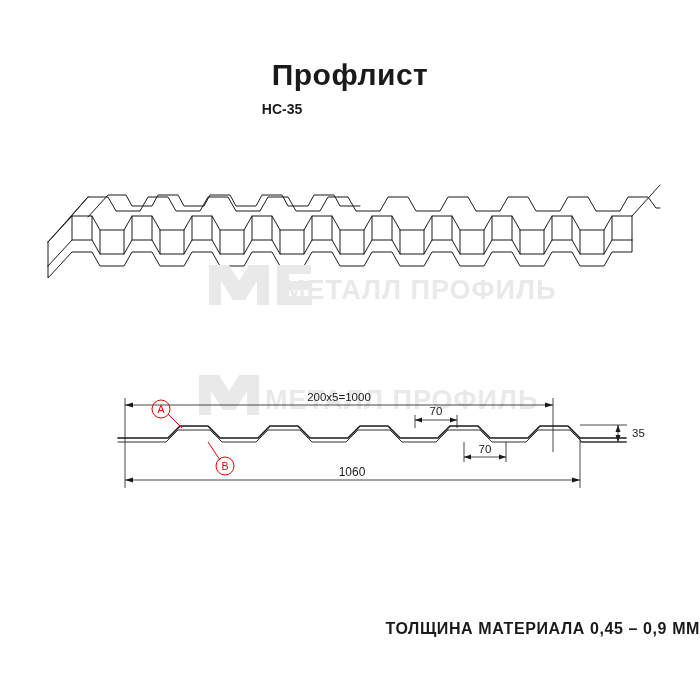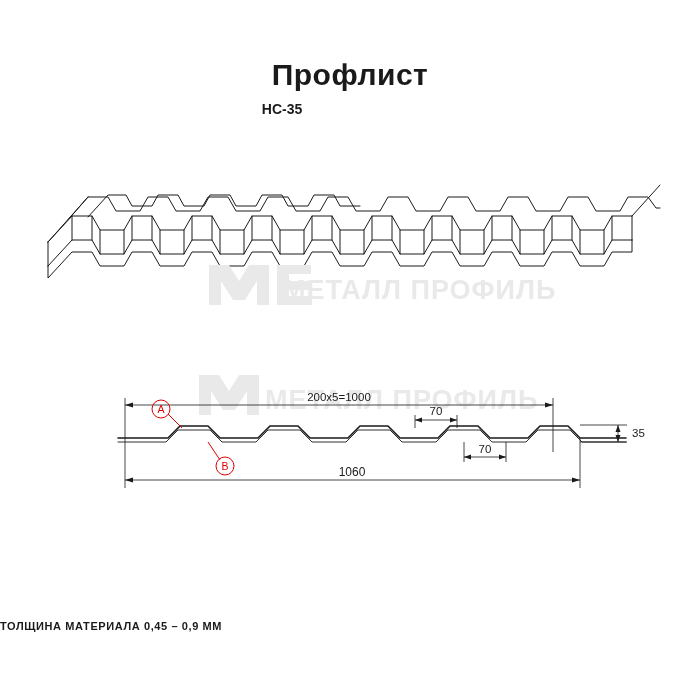--- a/index.html
+++ b/index.html
@@ -38,22 +38,22 @@
     text-align: center;
     font-size: 14px;
     font-weight: bold;
     color: #1a1a1a;
   }
   .footnote {
     position: absolute;
     top: 620px;
     left: 0;
     width: 700px;
-    text-align: left;
-    font-size: 11px;
+    text-align: right;
+    font-size: 16px;
     font-weight: bold;
     letter-spacing: 0.6px;
     color: #1a1a1a;
   }
   .iso-wrap {
     position: absolute;
     top: 150px;
     left: 40px;
     width: 620px;
     height: 190px;

